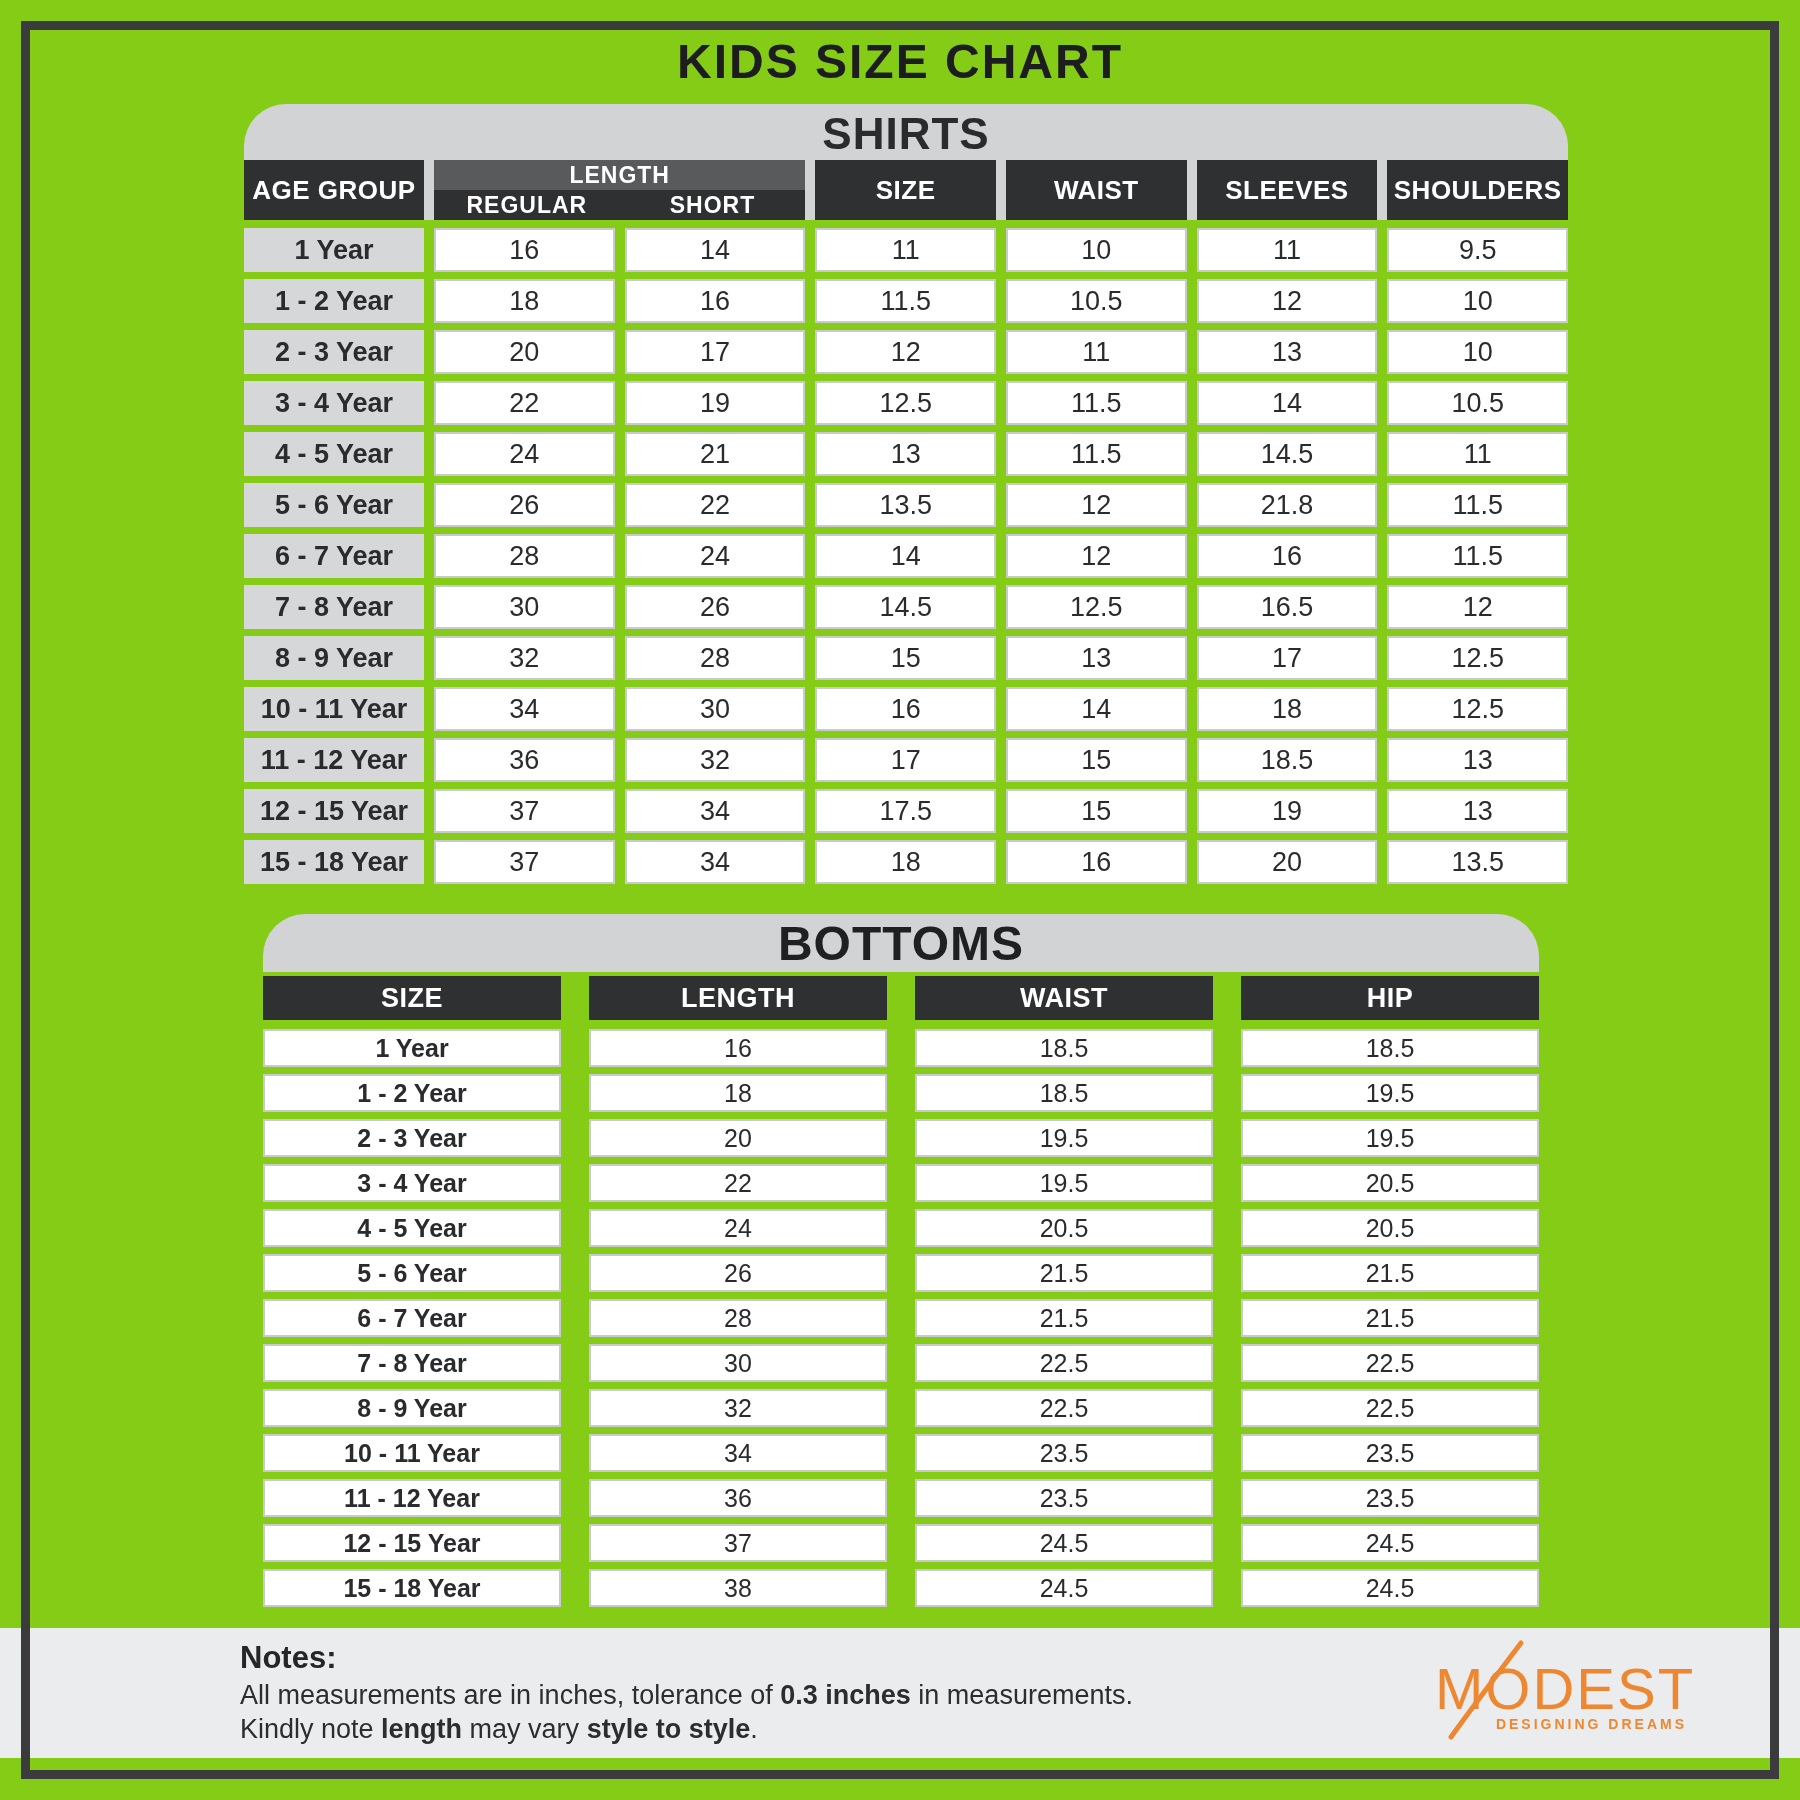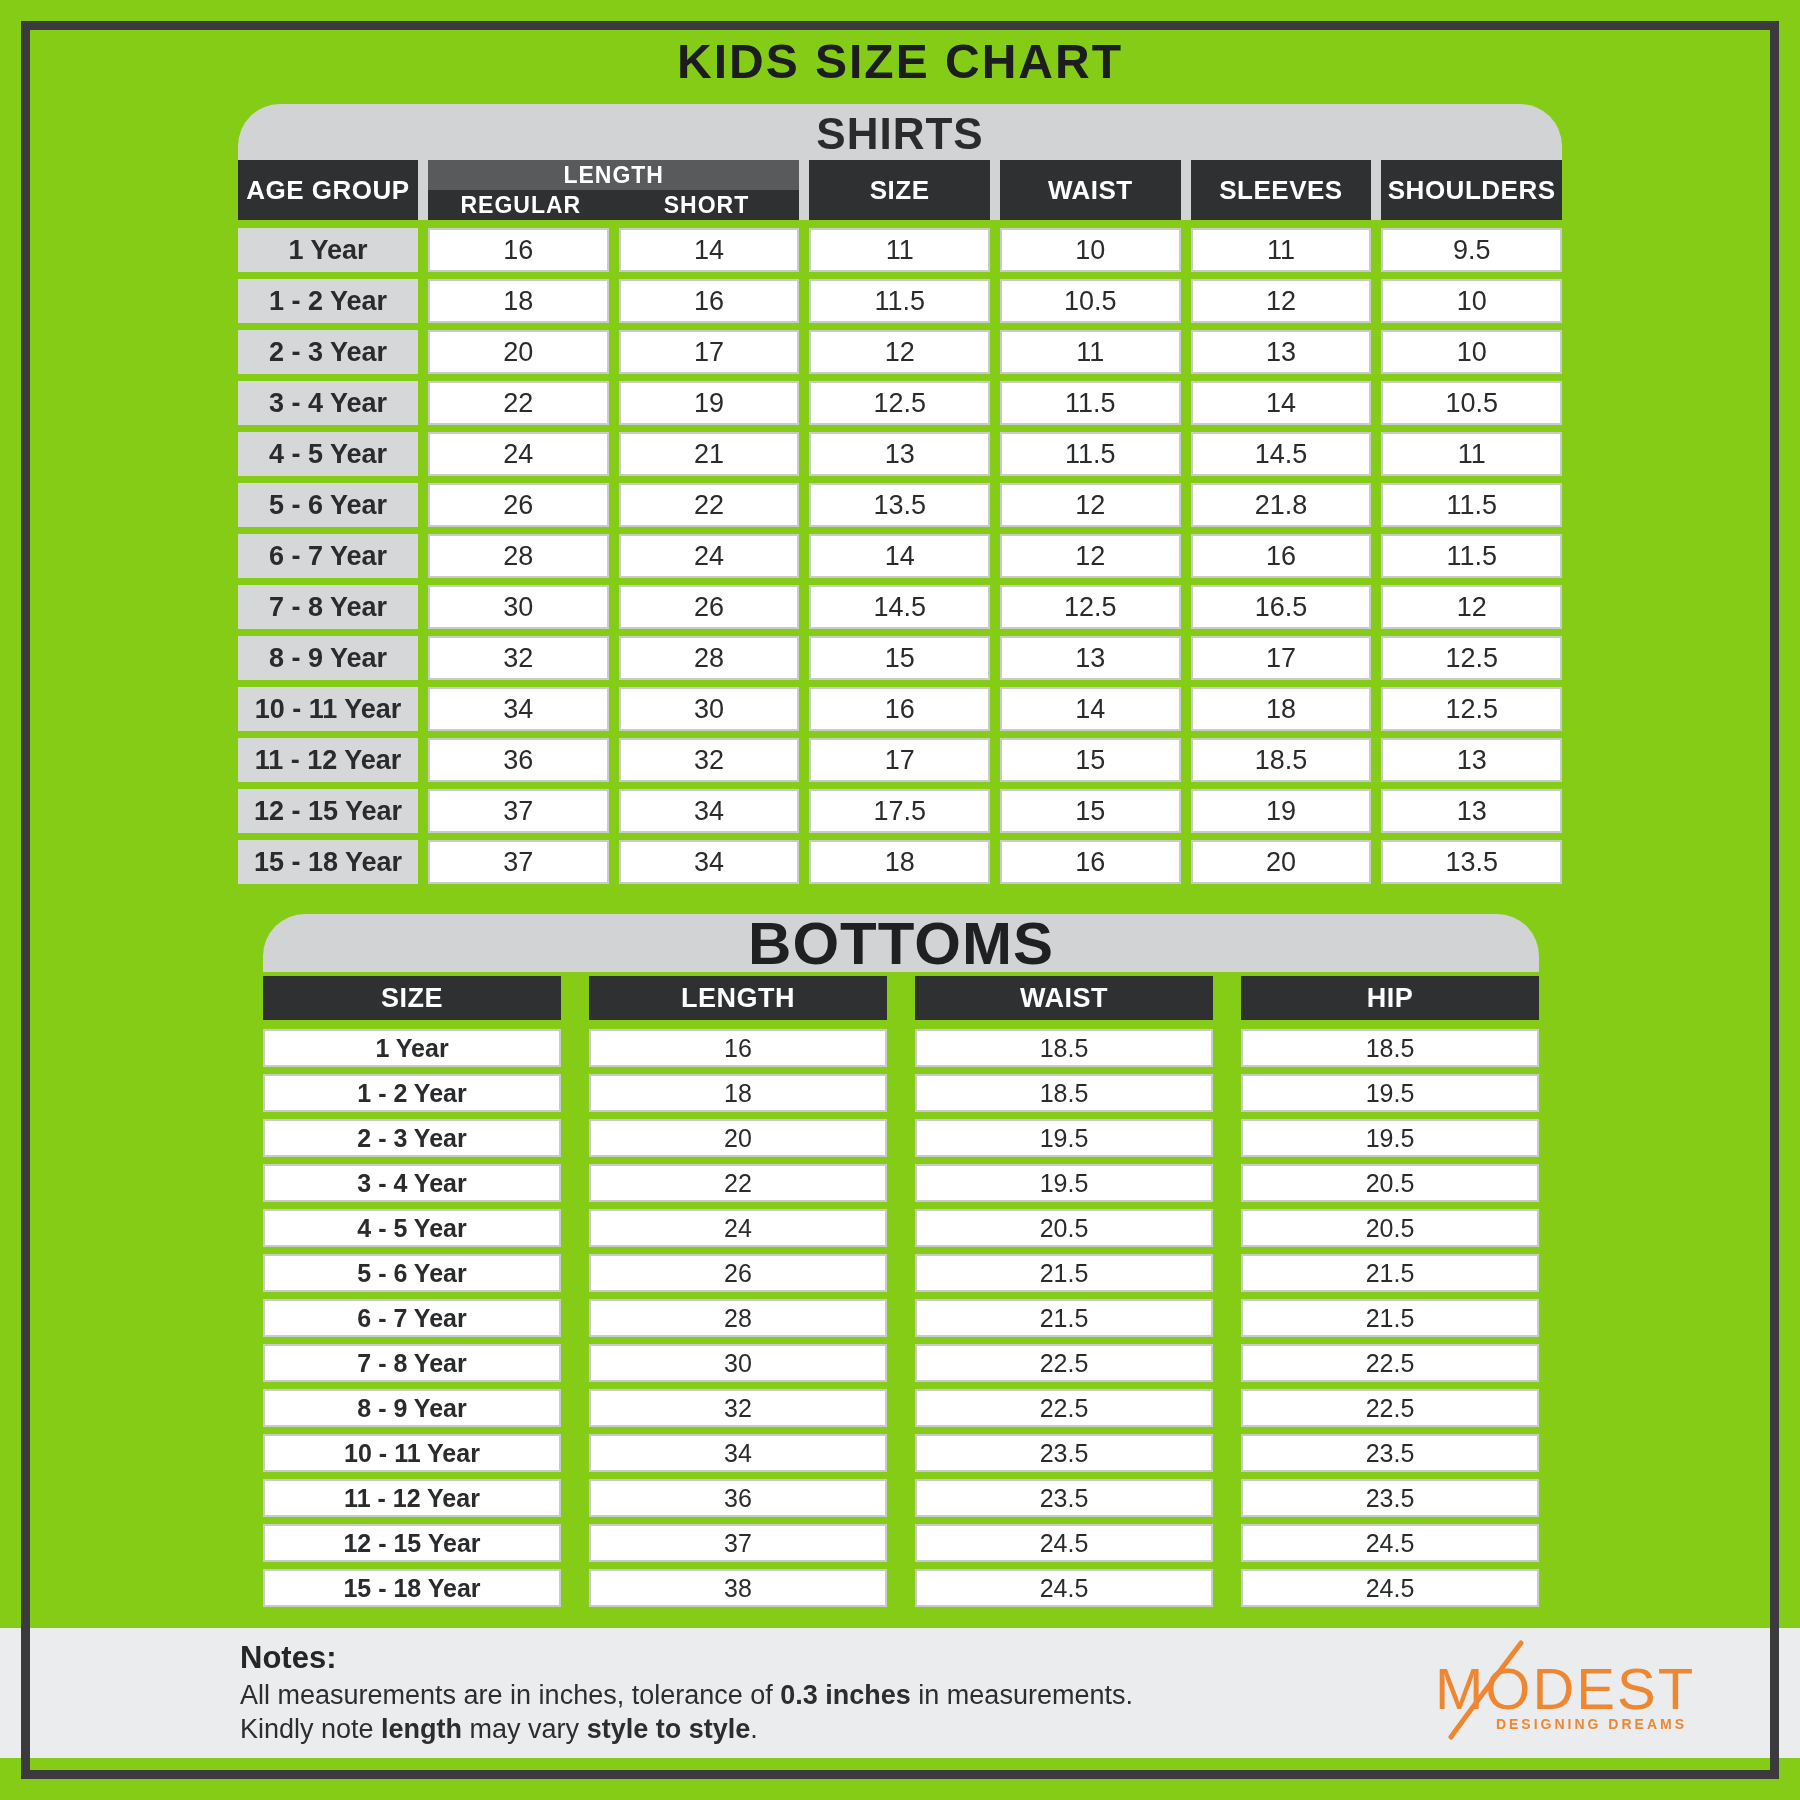--- a/index.html
+++ b/index.html
@@ -3,21 +3,21 @@
 <meta charset="utf-8">
 <style>
   html,body{margin:0;padding:0;background:#fff;}
   .canvas{position:relative;width:1800px;height:1800px;background:#84cc16;overflow:hidden;
           font-family:"Liberation Sans",sans-serif;color:#2a2b2d;}
   .frame{position:absolute;left:21px;top:21px;right:21px;bottom:21px;border:9px solid #3b3b3d;z-index:3;pointer-events:none;}
   .page-title{position:absolute;top:34px;left:0;width:100%;text-align:center;
               font-size:48px;font-weight:600;letter-spacing:2px;color:#1d1d1f;}
 
   
-  .shirts{position:absolute;left:238px;top:104px;width:1324px;}
+  .shirts{position:absolute;left:244px;top:104px;width:1324px;}
   .shirts-band{background:#d2d3d4;border-radius:42px 42px 0 0;}
   .shirts-title{height:52px;display:flex;align-items:center;justify-content:center;
                 font-size:44px;font-weight:800;color:#2a2b2d;padding-top:4px;letter-spacing:1px;}
   .shirts-header{display:grid;grid-template-columns:180px repeat(6,1fr);column-gap:10px;height:60px;}
   .hcell{background:#2f3032;color:#ffffff;font-weight:700;font-size:26px;letter-spacing:.5px;
          display:flex;align-items:center;justify-content:center;}
   .length-group{display:flex;flex-direction:column;}
   .length-top{background:#595a5c;height:30px;display:flex;align-items:center;justify-content:center;
               color:#fff;font-weight:700;font-size:23px;letter-spacing:1px;}
   .length-sub{flex:1;display:grid;grid-template-columns:1fr 1fr;background:#2f3032;}
@@ -25,21 +25,21 @@
   .shirts-body{display:grid;grid-template-columns:180px repeat(6,1fr);gap:7px 10px;margin-top:8px;}
   .label-cell{background:#d6d7d8;height:44px;display:flex;align-items:center;justify-content:center;
               font-weight:700;font-size:27px;color:#2a2b2d;}
   .value-cell{background:#fff;border:2px solid #c9cacb;box-sizing:border-box;height:44px;
               display:flex;align-items:center;justify-content:center;font-size:27px;color:#2a2b2d;}
 
   
   .bottoms{position:absolute;left:263px;top:914px;width:1276px;}
   .bottoms-band{background:#d2d3d4;border-radius:42px 42px 0 0;height:58px;
                 display:flex;align-items:center;justify-content:center;
-                font-size:60px;font-weight:800;color:#1f2022;letter-spacing:1px;}
+                font-size:48px;font-weight:800;color:#1f2022;letter-spacing:1px;}
   .bottoms-header{display:grid;grid-template-columns:repeat(4,1fr);column-gap:28px;margin-top:4px;height:44px;}
   .bottoms-header .hcell{font-size:27px;}
   .bottoms-body{display:grid;grid-template-columns:repeat(4,1fr);gap:7px 28px;margin-top:9px;}
   .bottoms-body .value-cell{height:38px;font-size:25px;}
   .bottoms-body .size-cell{font-weight:700;}
 
   
   .notes-band{position:absolute;left:0;top:1628px;width:1800px;height:130px;background:#ebeced;z-index:1;
               display:flex;justify-content:space-between;align-items:center;box-sizing:border-box;padding-left:48px;}
   .notes-text{margin-left:192px;}

